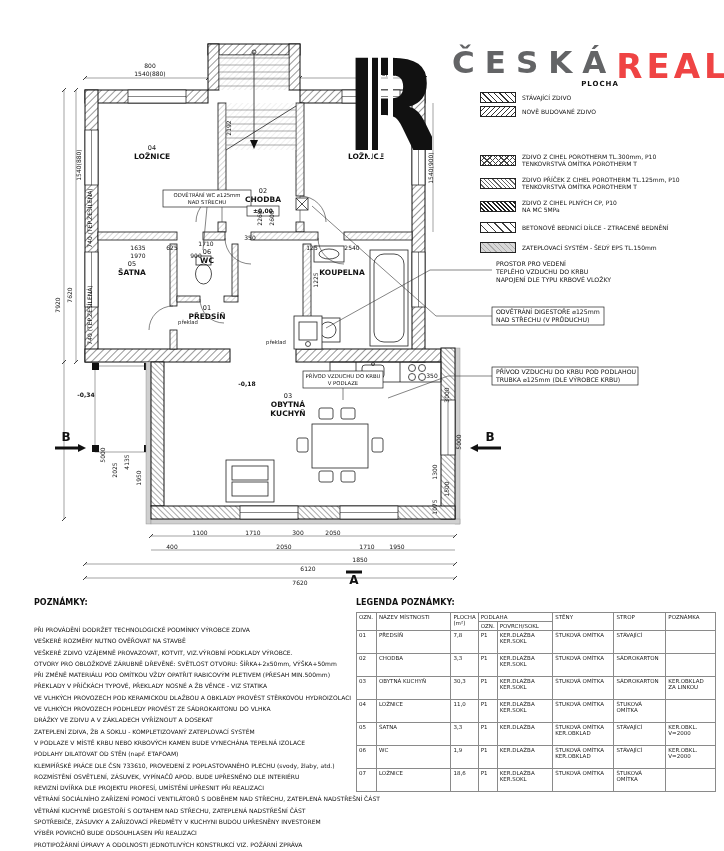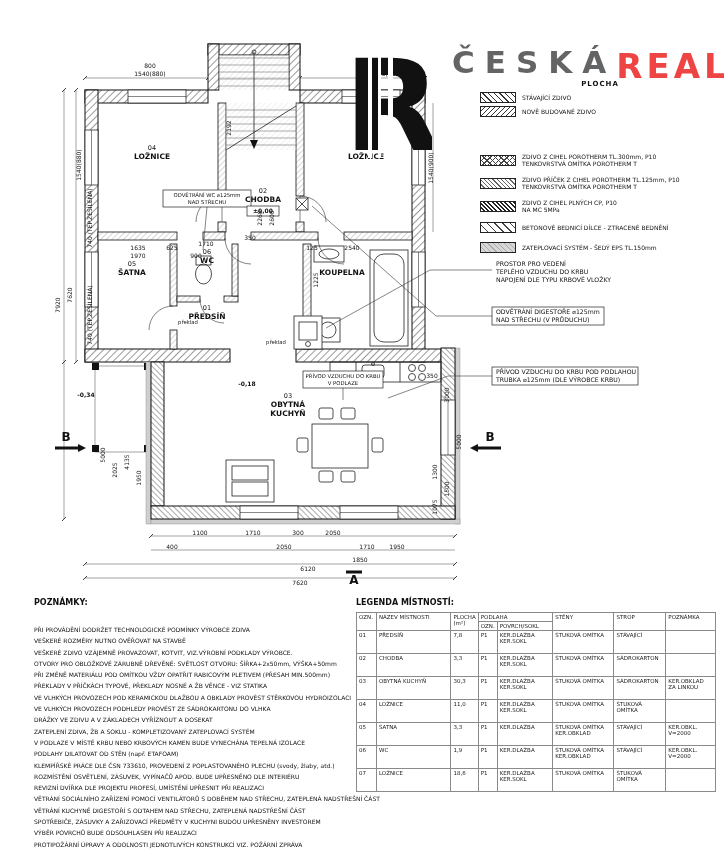--- a/index.html
+++ b/index.html
@@ -454,21 +454,21 @@
 
         <li>SPOTŘEBIČE, ZÁSUVKY A ZAŘIZOVACÍ PŘEDMĚTY V KUCHYNI BUDOU UPŘESNĚNY INVESTOREM</li>
 
         <li>VÝBĚR POVRCHŮ BUDE ODSOUHLASEN PŘI REALIZACI</li>
 
         <li>PROTIPOŽÁRNÍ ÚPRAVY A ODOLNOSTI JEDNOTLIVÝCH KONSTRUKCÍ VIZ. POŽÁRNÍ ZPRÁVA</li>
       </ul>
   </div>
 
   <div class="roomtab">
-    <div class="roomtab-title">LEGENDA MÍSTNOSTÍ:</div>
+    <div class="roomtab-title">LEGENDA POZNÁMKY:</div>
     <table>
       <colgroup>
         <col style="width:20px">
           <col style="width:76px">
           <col style="width:26px">
           <col style="width:18px">
         <col style="width:56px">
           <col style="width:62px">
           <col style="width:52px">
           <col style="width:50px">

